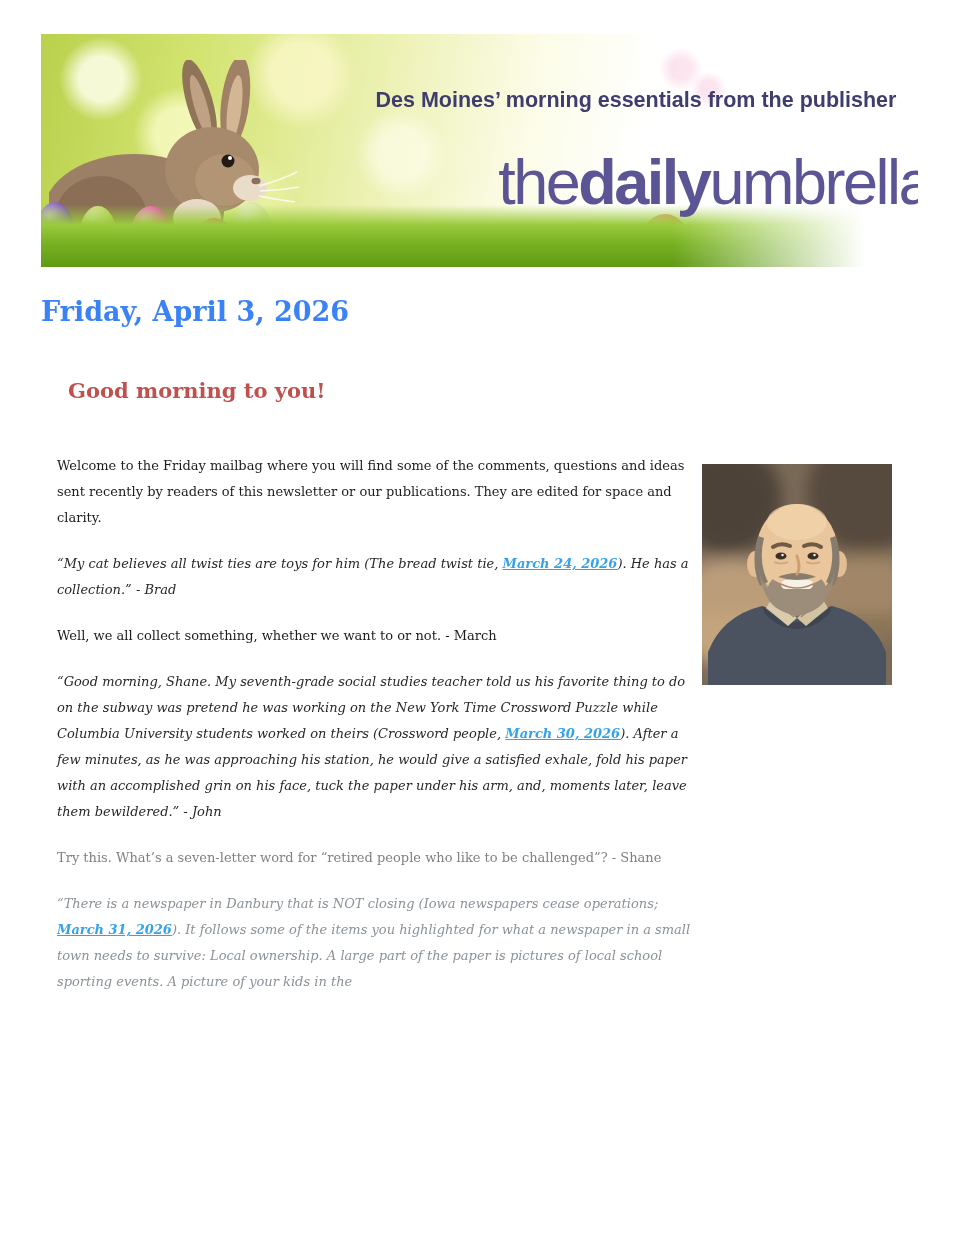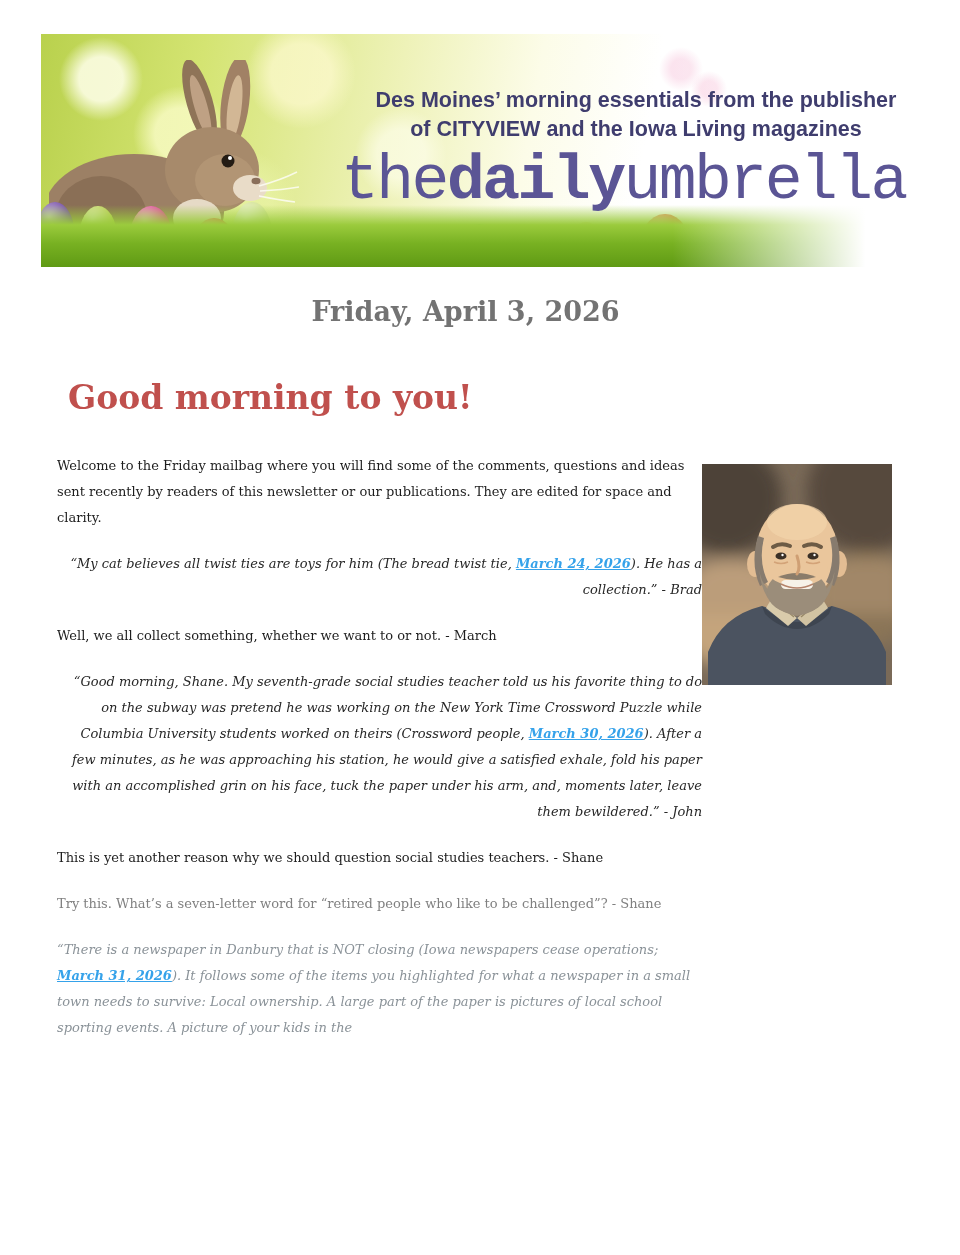--- a/index.html
+++ b/index.html
@@ -51,59 +51,59 @@
     position: absolute; left: 300px; top: 52px; width: 590px;
     text-align: center;
     font-family: "Liberation Sans", sans-serif;
     font-weight: bold;
     font-size: 21.5px;
     line-height: 29px;
     color: var(--tagline-navy, #3f3d6e);
   }
   .banner-logo {
     position: absolute; left: 300px; top: 112px; width: 590px;
-    text-align: left;
-    font-family: Liberation Mono, monospace;
+    text-align: right;
+    font-family: Liberation Sans, sans-serif;
     font-size: 63px;
     letter-spacing: -2.5px;
     color: var(--logo-purple, #5b5595);
     white-space: nowrap;
   }
   .banner-logo b { font-weight: bold; }
 
   
   .date-line {
     position: absolute; left: 41px; top: 296px; width: 849px;
-    text-align: center;
+    text-align: left;
     font-weight: bold;
     font-size: 27px;
-    color: #737373;
+    color: #3b82f6;
   }
   .greeting {
     position: absolute; left: 68px; top: 378px; margin: 0;
-    font-size: 33px;
+    font-size: 21px;
     font-weight: bold;
     color: var(--accent-red, #c0504d);
   }
 
   
   .content-row {
     position: absolute; left: 57px; top: 453px; width: 835px;
     display: flex;
   }
   .article-col { width: 645px; }
   .photo-col { width: 190px; }
   .photo-col svg { display: block; margin-top: 11px; }
   .para {
     margin: 0 0 20px 0;
     font-size: 13px;
     line-height: 26px;
     color: var(--text-black, #1d1d1d);
   }
-  .para.italic { font-style: italic; color: #272727; text-align: right; }
+  .para.italic { font-style: italic; color: #272727; }
   .para.normal-gray { color: var(--muted-gray, #808080); }
   .para.faded-italic { font-style: italic; color: var(--faded-gray, #8a9298); }
   .date-link {
     color: var(--link-blue, #35a2ea);
     font-weight: bold;
     text-decoration: underline;
     cursor: pointer;
   }
 
   .bottom-fade {
@@ -171,37 +171,35 @@
         <div class="egg" style="left: 596px; top: 180px; width: 56px; height: 68px; background: radial-gradient(circle at 44% 44%, rgba(255, 240, 120, 0.95) 0px, rgba(255, 240, 120, 0.95) 3.2px, rgba(0, 0, 0, 0) 4.2px), radial-gradient(circle at 64% 62%, rgba(90, 210, 235, 0.9) 0px, rgba(90, 210, 235, 0.9) 2.6px, rgba(0, 0, 0, 0) 3.6px), radial-gradient(circle at 35% 26%, rgba(255, 255, 255, 0.7), rgba(255, 255, 255, 0) 48%), radial-gradient(circle at 62% 78%, rgba(0, 0, 0, 0.2), rgba(0, 0, 0, 0) 62%), rgb(240, 120, 88);"></div>
         <div class="egg" style="left: 658px; top: 196px; width: 40px; height: 50px; background: radial-gradient(circle at 35% 26%, rgba(255, 255, 255, 0.7), rgba(255, 255, 255, 0) 48%), radial-gradient(circle at 62% 78%, rgba(0, 0, 0, 0.2), rgba(0, 0, 0, 0) 62%), rgb(138, 200, 232);"></div>
         <div class="egg" style="left: 708px; top: 200px; width: 36px; height: 44px; background: radial-gradient(circle at 35% 26%, rgba(255, 255, 255, 0.7), rgba(255, 255, 255, 0) 48%), radial-gradient(circle at 62% 78%, rgba(0, 0, 0, 0.2), rgba(0, 0, 0, 0) 62%), rgb(240, 160, 192);"></div>
       </div>
 
     <div class="banner-grass"></div>
     <div class="banner-fade"></div>
 
     <div class="banner-tagline">
       <div>Des Moines’ morning essentials from the publisher</div>
-      <div>of CITYVIEW and the Iowa Living magazines</div>
     </div>
 
     <div class="banner-logo"><span>the</span><b>daily</b><span>umbrella</span></div>
   </div>
 
   <div class="date-line">Friday, April 3, 2026</div>
 
   <h1 class="greeting">Good morning to you!</h1>
 
   <div class="content-row">
     <div class="article-col">
         <p class="para normal">Welcome to the Friday mailbag where you will find some of the comments, questions and ideas sent recently by readers of this newsletter or our publications. They are edited for space and clarity.</p>
         <p class="para italic">“My cat believes all twist ties are toys for him (The bread twist tie, <a class="date-link" href="#">March 24, 2026</a>). He has a collection.” - Brad</p>
         <p class="para normal">Well, we all collect something, whether we want to or not. - March</p>
         <p class="para italic">“Good morning, Shane. My seventh-grade social studies teacher told us his favorite thing to do on the subway was pretend he was working on the New York Time Crossword Puzzle while Columbia University students worked on theirs (Crossword people, <a class="date-link" href="#">March 30, 2026</a>). After a few minutes, as he was approaching his station, he would give a satisfied exhale, fold his paper with an accomplished grin on his face, tuck the paper under his arm, and, moments later, leave them bewildered.” - John</p>
-        <p class="para normal">This is yet another reason why we should question social studies teachers. - Shane</p>
         <p class="para normal-gray">Try this. What’s a seven-letter word for “retired people who like to be challenged”? - Shane</p>
         <p class="para faded-italic">“There is a newspaper in Danbury that is NOT closing (Iowa newspapers cease operations; <a class="date-link" href="#">March 31, 2026</a>). It follows some of the items you highlighted for what a newspaper in a small town needs to survive: Local ownership. A large part of the paper is pictures of local school sporting events. A picture of your kids in the</p>
       </div>
     <div class="photo-col">
       <svg width="190" height="221" viewBox="0 0 190 221">
         <defs>
           <filter id="blurbg" x="-40%" y="-40%" width="180%" height="180%">
             <feGaussianBlur stdDeviation="8"></feGaussianBlur>
           </filter>
           <clipPath id="photoClip">

